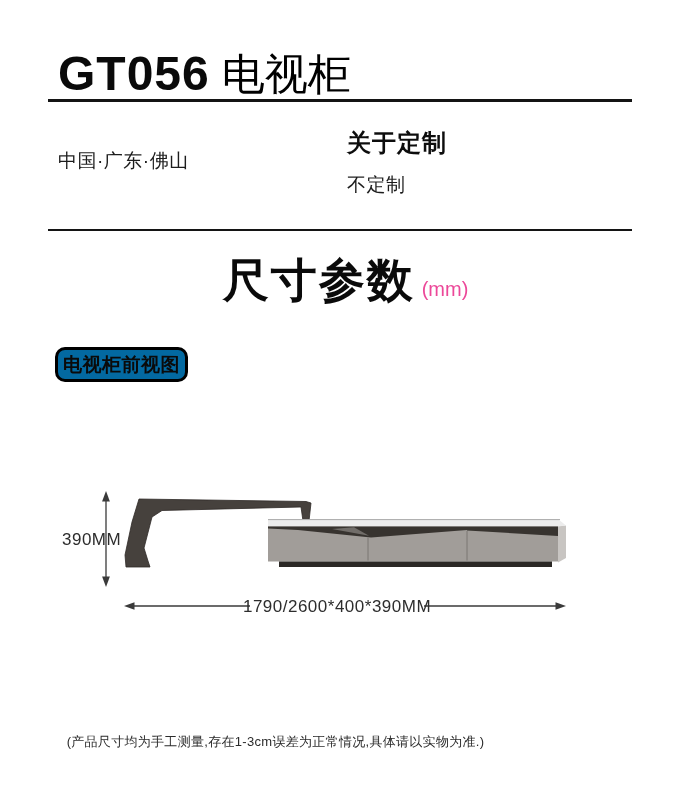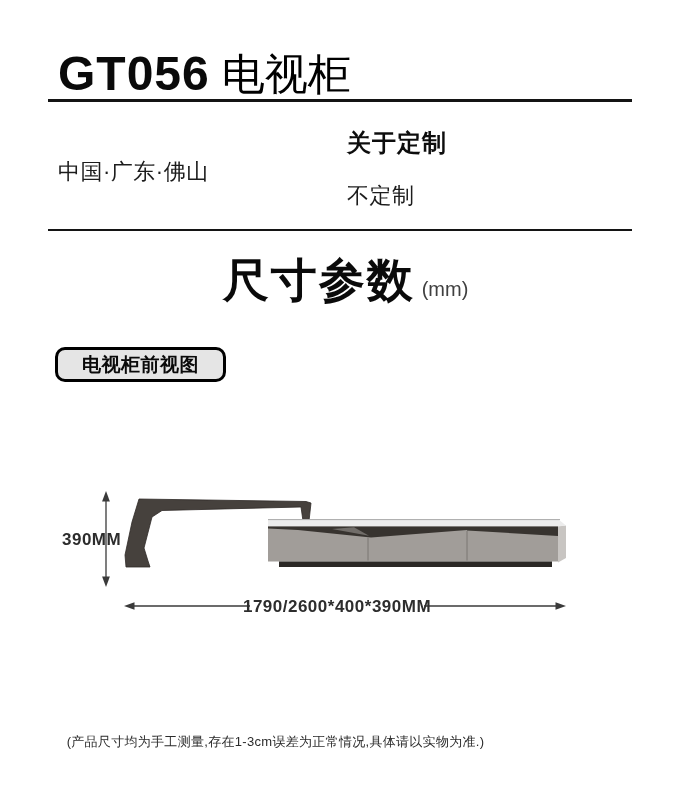--- a/index.html
+++ b/index.html
@@ -13,33 +13,33 @@
   .title .model{font-size:48px;font-weight:900;letter-spacing:1px;color:#0a0a0a;}
   .title .category{font-size:43px;font-weight:500;margin-left:12px;color:#000000;}
   .divider{position:absolute;left:48px;width:584px;background:#141414;}
   .divider.d1{top:99px;height:2.5px;}
   .divider.d2{top:229px;height:1.8px;}
   
   .spec-col{position:absolute;top:131px;}
   .spec-col.c1{left:58px;}
   .spec-col.c2{left:347px;}
   .spec-label{font-size:24px;font-weight:700;line-height:1;color:#0d0d0d;letter-spacing:1px;}
-  .spec-value{font-size:22px;font-weight:400;margin-top:30px;line-height:1;color:#1c1c1c;letter-spacing:0.5px;}
+  .spec-value{font-size:19px;font-weight:400;margin-top:20px;line-height:1;color:#1c1c1c;letter-spacing:0.5px;}
   
   .section-head{position:absolute;left:0;top:257px;width:691px;display:flex;justify-content:center;align-items:baseline;}
   .section-head .big{font-size:46px;font-weight:800;line-height:1;color:#0a0a0a;letter-spacing:2px;}
-  .section-head .unit{font-size:20px;font-weight:400;margin-left:7px;color:#404040;}
+  .section-head .unit{font-size:20px;font-weight:400;margin-left:7px;color:#ec4899;}
   
   .view-badge{
     position:absolute;left:55px;top:347px;display:inline-block;
-    border:3px solid #000;border-radius:10px;padding:5px 24px;
-    font-size:19px;font-weight:600;line-height:1;color:#0a0a0a;letter-spacing:0.5px;background:#e5e5e5;
+    border:3px solid #000;border-radius:10px;padding:5px 5px;
+    font-size:19px;font-weight:600;line-height:1;color:#0a0a0a;letter-spacing:0.5px;background:#0369a1;
   }
   
-  .diagram{position:absolute;left:0;top:440px;width:561px;height:215px;font-weight:bold;}
+  .diagram{position:absolute;left:0;top:440px;width:561px;height:215px;}
   .diagram svg{display:block;}
   .dim-text{font-size:17px;fill:#2d2d2d;letter-spacing:0.5px;}
   
   .footnote{position:absolute;left:0;top:733px;width:551px;text-align:center;
     font-size:13px;color:#2b2b2b;letter-spacing:0.3px;}
 </style>
 </head>
 <body>
 
 <div class="page">

